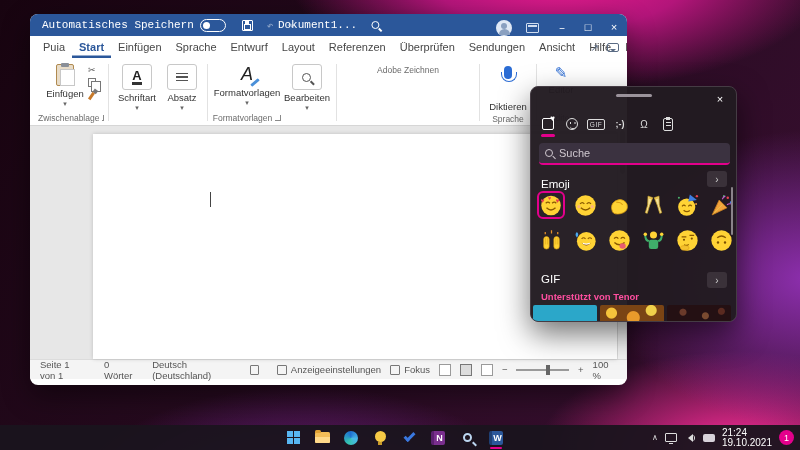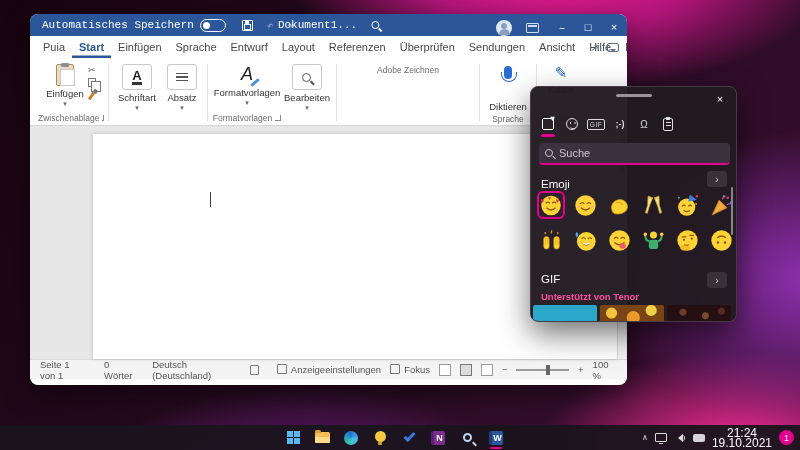--- a/index.html
+++ b/index.html
@@ -87,21 +87,21 @@
   .docarea { position:relative; height:233px; background:#e7e7e7; }
   .page { position:absolute; left:63px; top:8px; width:524px; height:225px; background:#fff; box-shadow:0 0 4px rgba(0,0,0,.18); }
   .caret { position:absolute; left:117px; top:58px; width:1.4px; height:15px; background:#444; animation:blink 1.1s steps(1) infinite; }
   @keyframes blink { 50% { opacity:0; } }
   .vscroll { position:absolute; right:1px; top:0; width:8px; height:233px; background:#f3f3f3; }
   .vscroll .thumb { position:absolute; left:1.5px; top:4px; width:5px; height:44px; background:#c4c4c4; border-radius:3px; }
 
   .statusbar { height:20px; background:#f4f4f4; border-top:1px solid #dcdcdc; display:flex; align-items:center; font-size:9.5px; color:#555; padding:0 10px; gap:18px; }
   .sb-right { margin-left:auto; display:flex; align-items:center; gap:9px; }
   .sb-ic { width:10px; height:10px; border:1.2px solid #777; border-radius:1px; display:inline-block; }
-  .sb-group { display:flex; gap:4px; }
+  .sb-group { display:flex; align-items:center; gap:4px; }
   .view-ic { width:13px; height:12px; border:1px solid #9a9a9a; background:#fff; }
   .view-ic.sel { background:#dcdcdc; border-color:#777; }
   .slider { position:relative; width:58px; height:10px; }
   .slider .track { position:absolute; top:4.5px; left:0; right:0; height:1.5px; background:#9a9a9a; }
   .slider .sthumb { position:absolute; left:30px; top:0; width:4px; height:10px; background:#666; }
 
   
   .emoji-panel {
     position:absolute; left:530px; top:86px; width:207px; height:236px;
     background:rgba(34,27,33,.97); border:1px solid #453c44; border-radius:8px;
@@ -168,21 +168,21 @@
   .search-ic-tb:after { content:""; position:absolute; width:5px; height:2px; background:#bcd6f0; transform:rotate(45deg); left:7px; top:8px; }
   .word-ic { width:14px; height:14px; background:#2b579a; border-radius:2px; color:#fff; font-size:9px; font-weight:bold; display:flex; align-items:center; justify-content:center; border-left:3px solid #1e3f73; }
   .tray { position:absolute; right:6px; top:0; height:25px; display:flex; align-items:center; gap:7px; color:#fff; }
   .tray-chev { font-size:8px; color:#ddd; }
   .monitor-ic { width:12px; height:9px; border:1.3px solid #ddd; border-radius:1px; position:relative; }
   .monitor-ic:after { content:""; position:absolute; left:3px; bottom:-3px; width:4px; height:1.5px; background:#ddd; }
   .spk-ic { width:0; height:0; border:4px solid transparent; border-right:5px solid #ddd; position:relative; margin-right:3px; }
   .spk-ic:after { content:""; position:absolute; left:2px; top:-3px; width:4px; height:6px; border-right:1.4px solid #ddd; border-radius:0 4px 4px 0; }
   .cam-ic { width:12px; height:8px; background:#d8d2da; border-radius:2px; position:relative; }
   .cam-ic:after { content:""; position:absolute; right:-3px; top:1px; border:3px solid transparent; border-left:4px solid #d8d2da; }
-  .clock { text-align:center; font-size:12px; line-height:10px; }
+  .clock { text-align:left; font-size:10px; line-height:10px; }
   .badge { width:15px; height:15px; border-radius:50%; background:#e3008c; color:#fff; font-size:9px; display:flex; align-items:center; justify-content:center; }
 </style>
 </head>
 <body>
 
 <div class="desktop">
 
   <div class="word-window">
 
     <div class="titlebar">

